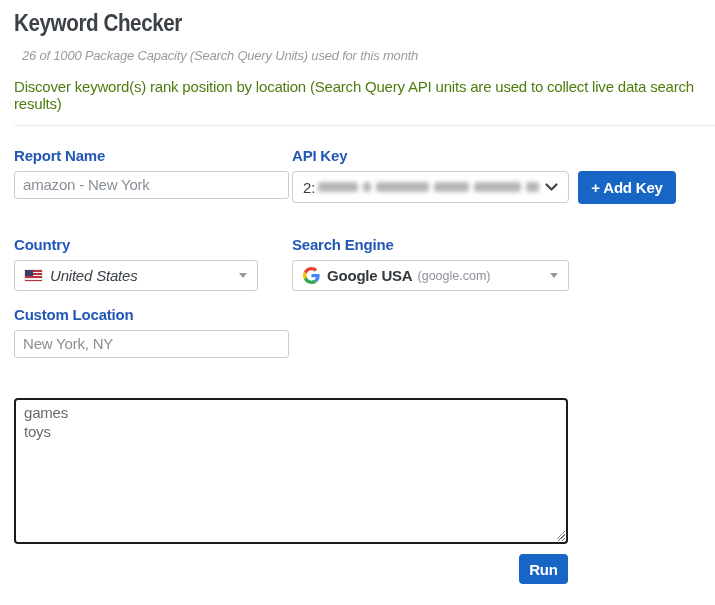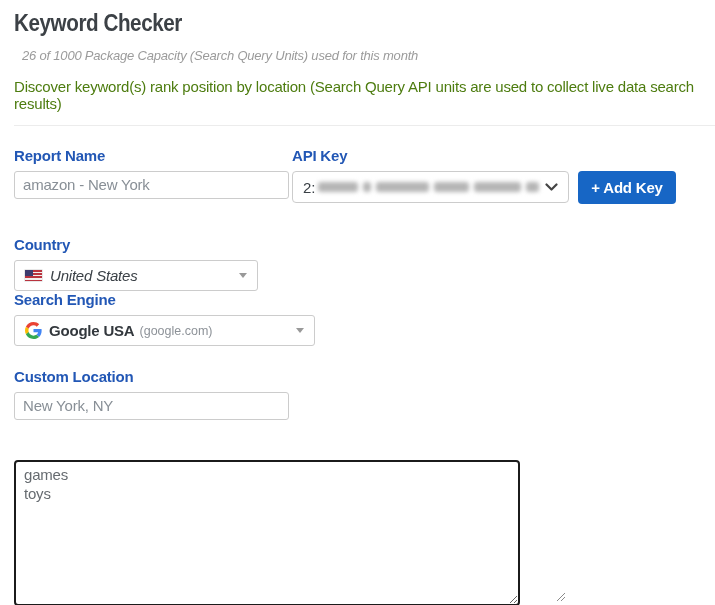--- a/index.html
+++ b/index.html
@@ -27,21 +27,21 @@
   .usage-note{
     font-style:italic;color:#9b9b9b;font-size:13px;letter-spacing:-0.2px;
     margin:0 0 15px 8px;
   }
   .description{color:#4d7c0f;font-size:15px;margin:0 0 13px 0;letter-spacing:-0.2px;}
   hr.sep{border:none;border-top:1px solid #ececec;margin:0 0 21px 0;}
 
   
   .form-row{display:flex;align-items:flex-start;}
   .row-1{margin-bottom:32px;}
-  .row-2{margin-bottom:22px;flex-direction:column;}
+  .row-2{margin-bottom:15px;}
   .row-3{margin-bottom:40px;}
   .col-left{width:244px;margin-right:34px;}
   .field-label{
     color:var(--label-blue);font-weight:bold;font-size:15px;
     letter-spacing:-0.2px;line-height:18px;margin-bottom:6px;
   }
   .hint{color:#9b9b9b;font-weight:normal;font-style:italic;font-size:14px;}
 
   input.text-input{
     width:275px;height:28px;border:1px solid var(--border-gray);border-radius:3px;
@@ -64,21 +64,21 @@
     border:none;border-radius:4px;font-size:15px;cursor:pointer;letter-spacing:-0.2px;
   }
   .add-key-btn{height:33px;width:98px;margin-left:9px;}
 
   
   .dropdown{
     height:31px;border:1px solid var(--border-gray);border-radius:3px;background:#fff;
     display:flex;align-items:center;padding:0 10px;cursor:pointer;position:relative;
   }
   .dd-country{width:244px;font-style:italic;}
-  .dd-engine{width:301px;}
+  .dd-engine{width:277px;}
   .dd-text{font-size:15px;color:#3a4046;letter-spacing:-0.2px;white-space:nowrap;}
   .caret{
     width:0;height:0;border-left:4px solid transparent;border-right:4px solid transparent;
     border-top:5px solid #999;margin-left:auto;flex:none;
   }
 
   
   .flag{
     width:17px;height:11px;flex:none;margin-right:8px;position:relative;
     background:repeating-linear-gradient(180deg,#b9333f 0 1.6px,#f2f0ef 1.6px 3.2px);
@@ -90,21 +90,21 @@
   }
 
   
   .g-logo{width:17px;height:17px;flex:none;margin-right:7px;display:block;}
   .engine-name{font-size:15px;font-weight:bold;color:#33383d;letter-spacing:-0.2px;}
   .engine-domain{font-size:12.5px;color:#8d9298;margin-left:5px;}
 
   
   .kw-wrap{position:relative;width:554px;}
   textarea.kw-area{
-    width:506px;height:146px;border:2px solid var(--textarea-border);border-radius:4px;
+    width:554px;height:146px;border:2px solid var(--textarea-border);border-radius:4px;
     padding:3px 8px;font-family:inherit;font-size:15px;color:#666b70;line-height:19px;
     resize:vertical;outline:none;display:block;letter-spacing:-0.2px;background:#fff;
   }
   .resize-handle{
     position:absolute;right:3px;bottom:5px;width:10px;height:10px;pointer-events:none;
     background:repeating-linear-gradient(135deg,transparent 0 2px,#8a8a8a 2px 3px);
     clip-path:polygon(100% 0,0 100%,100% 100%);
   }
   .run-row{width:554px;display:flex;justify-content:flex-end;margin-top:10px;}
   .run-btn{width:49px;height:30px;}

